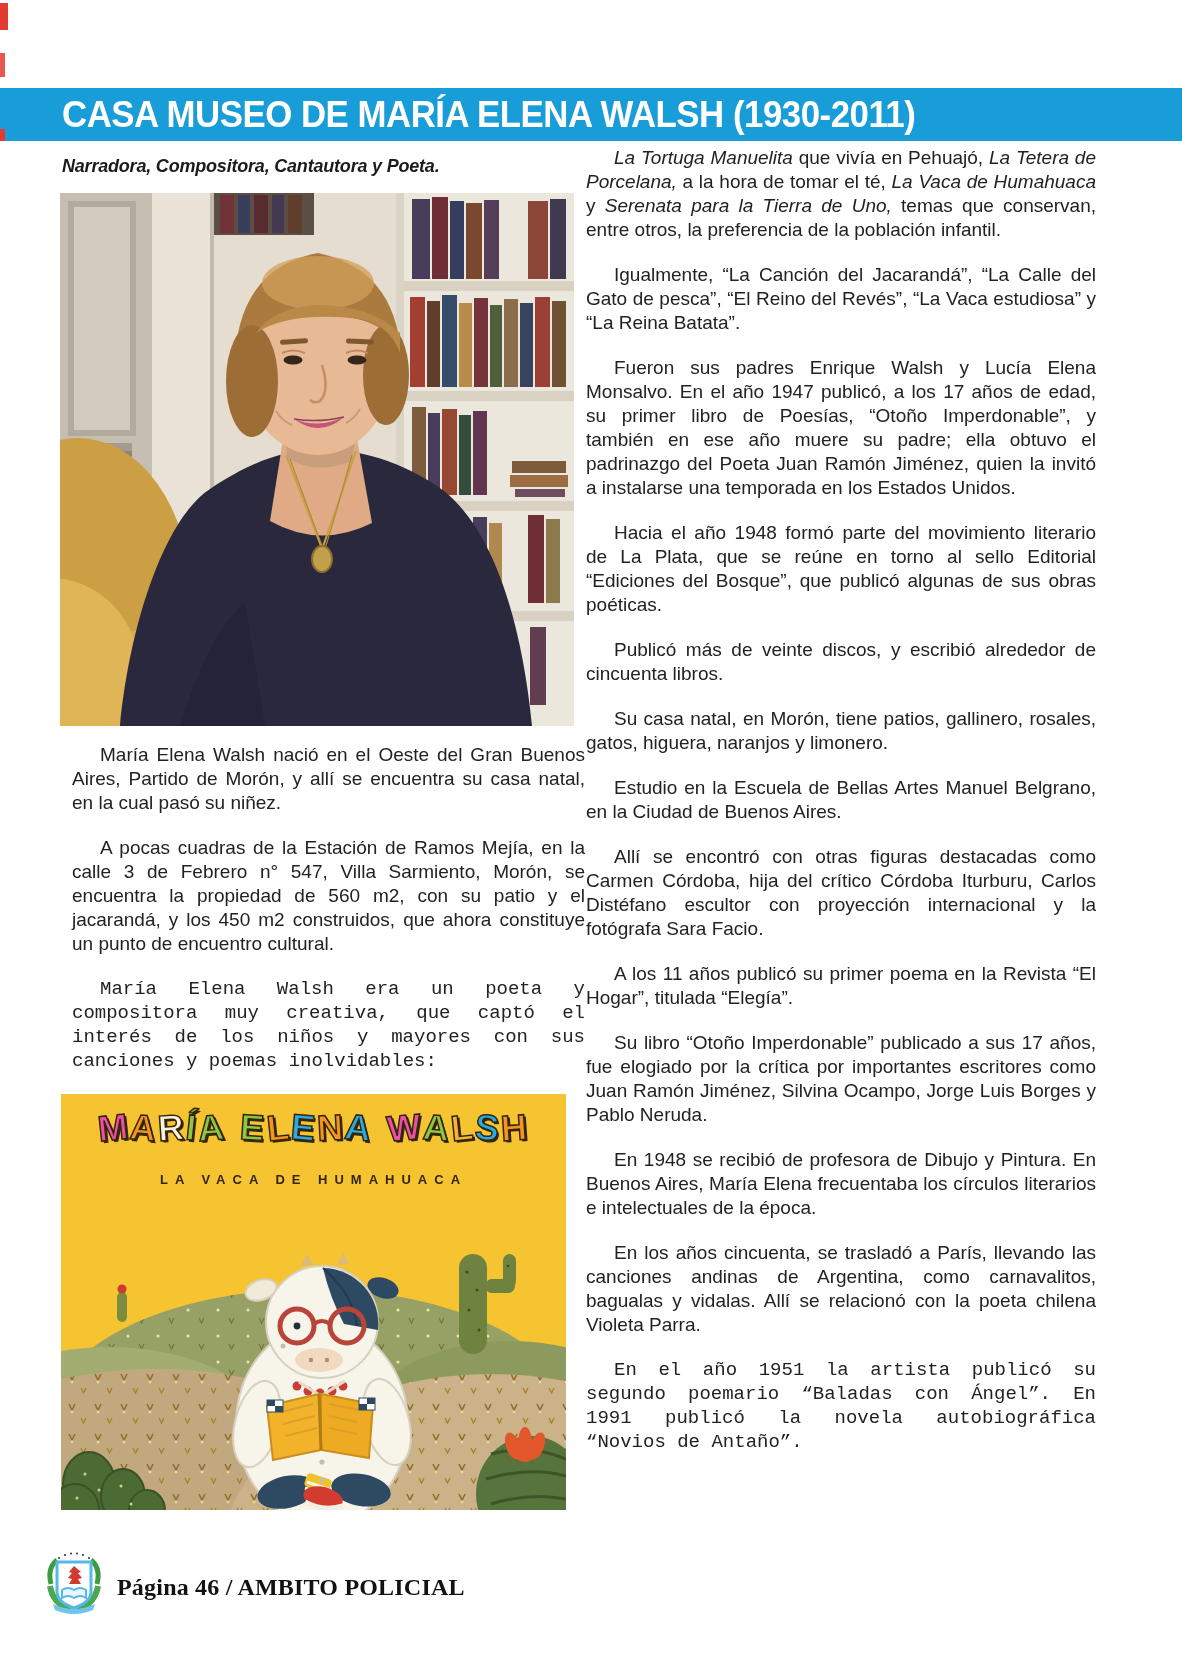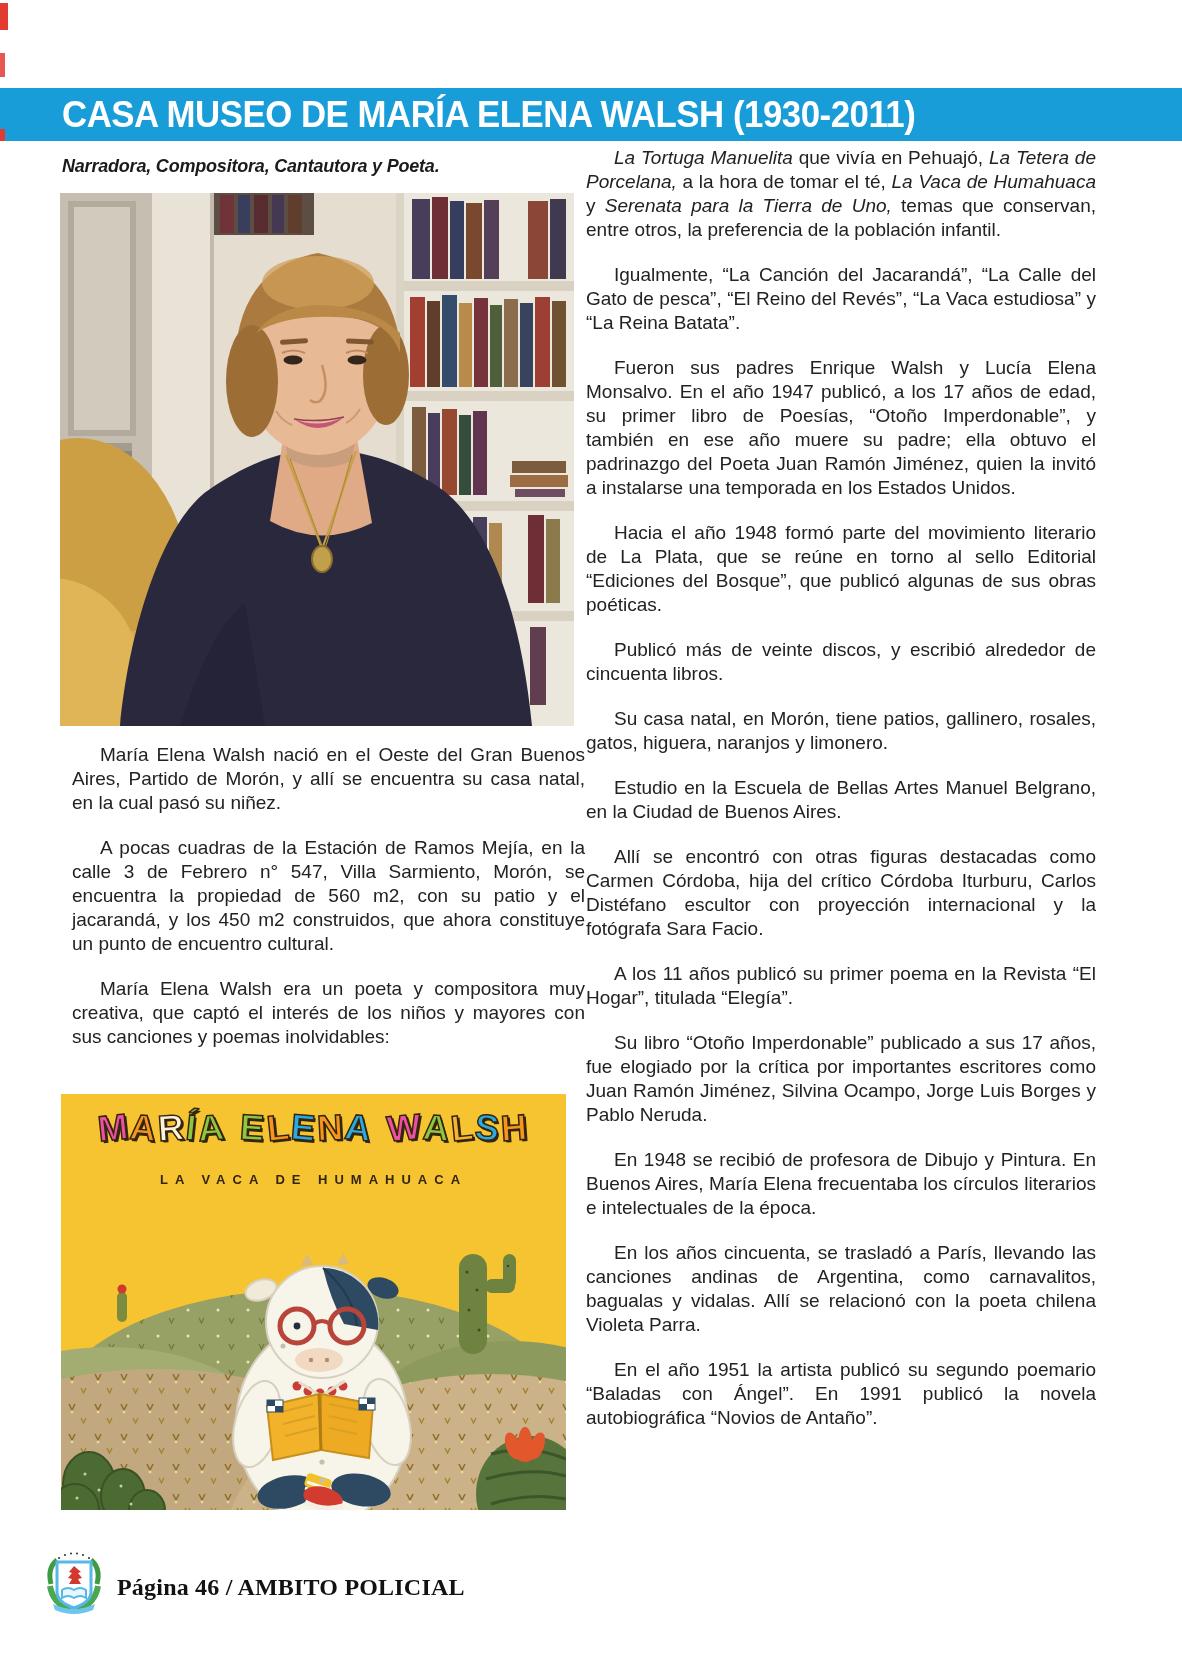--- a/index.html
+++ b/index.html
@@ -8,21 +8,21 @@
   
   .edge-mark{position:absolute;left:0;background:#e23b31;}
   
   #banner{position:absolute;left:0;top:88px;width:1182px;height:53px;padding-left:32px;}
   #banner .t{position:absolute;left:62px;top:0;height:53px;line-height:54px;white-space:nowrap;
              font-weight:bold;font-size:37px;letter-spacing:-0.5px;color:#fff;
              transform:scaleX(.94);transform-origin:left center;}
   
   .bodytext p{margin:0 0 21px 0;font-size:19px;line-height:24px;text-align:justify;
               text-indent:28px;color:#222;}
-  .bodytext p:last-child{margin-bottom:0;}
+  .bodytext p:last-child{margin-bottom:0;font-family:Liberation Mono, monospace;}
   .it{font-style:italic;}
   #left-text{position:absolute;left:60px;top:743px;width:513px;margin-left:12px;}
   #right-text{position:absolute;left:586px;top:146px;width:510px;}
   #subhead{position:absolute;left:62px;top:156px;font-size:18px;font-weight:bold;
            font-style:italic;color:#1b1b1b;letter-spacing:-0.2px;}
   
   #photo{position:absolute;left:60px;top:193px;width:514px;height:533px;overflow:hidden;}
   
   #cover{position:absolute;left:61px;top:1094px;width:505px;height:416px;overflow:hidden;}
   #cover-title{position:absolute;left:0;top:14px;width:100%;text-align:center;z-index:2;

